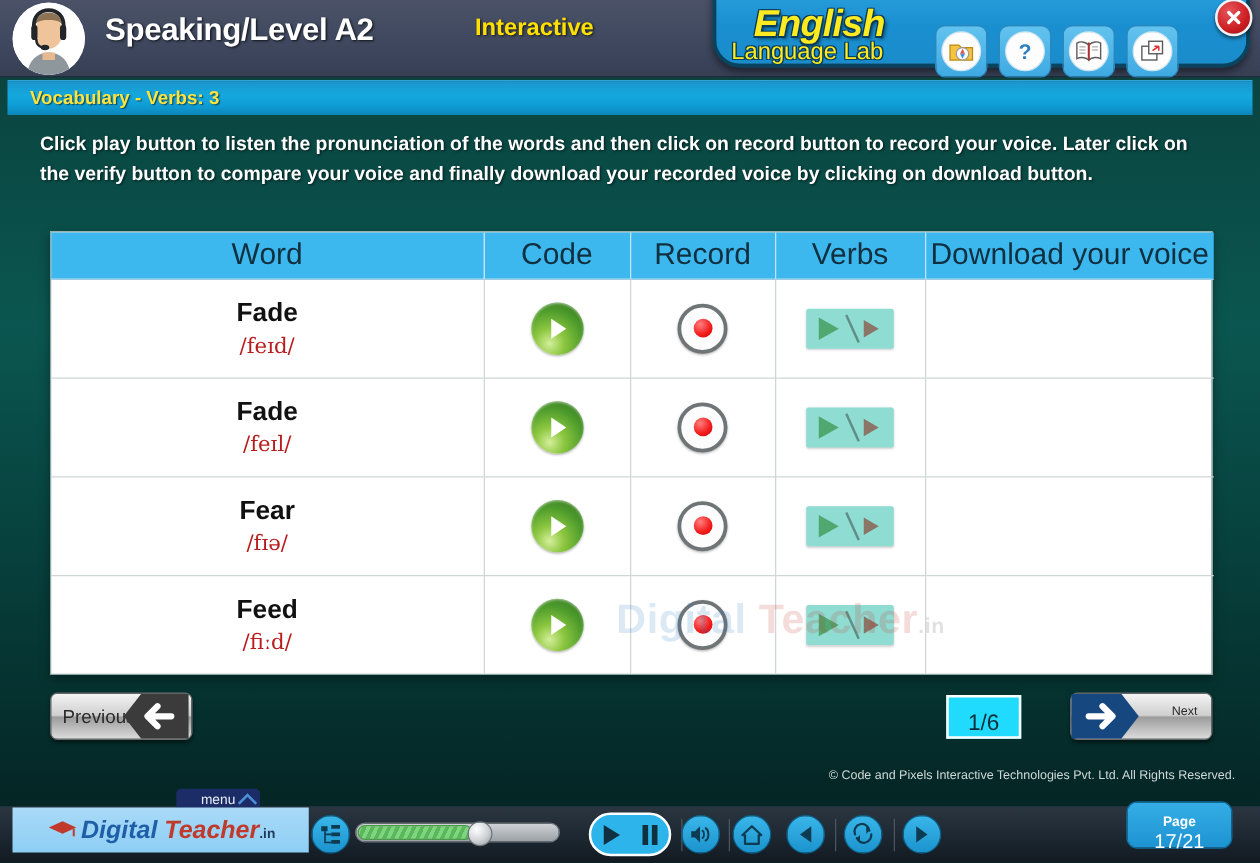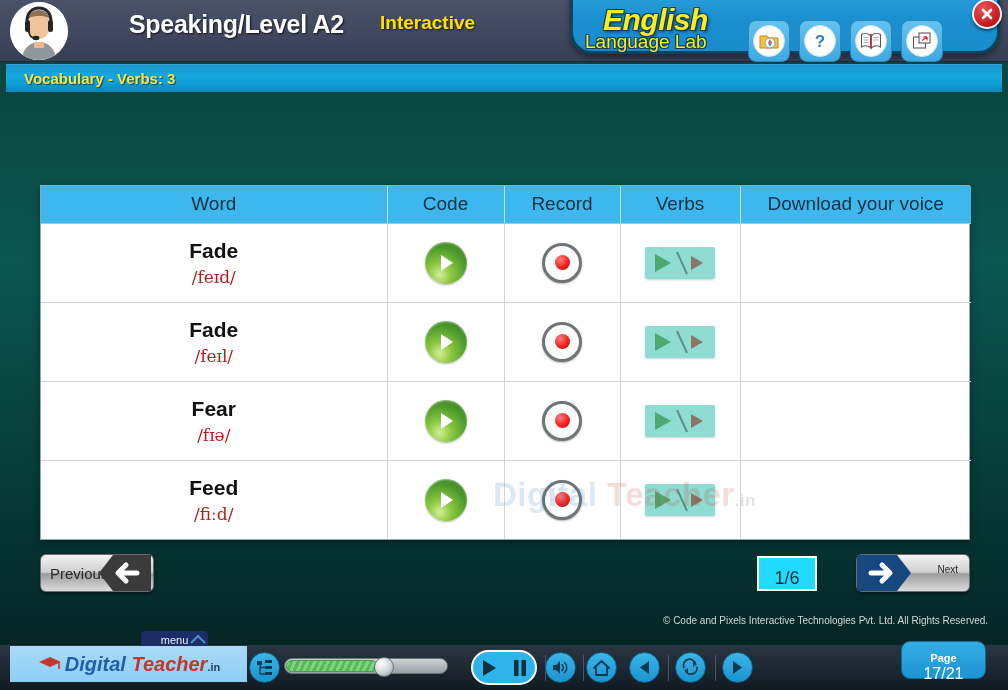--- a/index.html
+++ b/index.html
@@ -25,21 +25,20 @@
     position:absolute; left:10px; top:2px; width:58px; height:58px;
     border-radius:50%; background:#ffffff; overflow:hidden;
     display:flex; align-items:flex-end; justify-content:center;
   }
   .avatar svg { display:block; }
   .hdr-title {
     position:absolute; left:84px; top:10px;
     font-size:25px; font-weight:bold; color:#ffffff; letter-spacing:-0.3px;
     text-shadow: 1px 1px 2px rgba(0,0,0,.75);
     white-space:nowrap;
-    margin-left:45px;
   }
   .hdr-sub {
     position:absolute; left:380px; top:12px;
     font-size:19px; font-weight:bold; color:#ffe000;
     text-shadow: 1px 1px 2px rgba(0,0,0,.7);
   }
 
   
   .logo-plate {
     position:absolute; left:570px; top:-18px; width:430px; height:72px;
@@ -106,21 +105,21 @@
   
   .tbl-wrap {
     position:absolute; left:40px; top:185px; width:930px;
     background:#ffffff;
     border:1px solid #8fa9a4;
     box-shadow:0 3px 8px rgba(0,0,0,.35);
   }
   table.vocab { width:100%; border-collapse:collapse; table-layout:fixed; }
   table.vocab th {
     background:#3cb8ef; color:#10303f; font-weight:normal;
-    font-size:19px; height:37px; border-right:1px solid #bfe4f6;
+    font-size:24px; height:37px; border-right:1px solid #bfe4f6;
     border-bottom:1px solid #9ecde4;
   }
   table.vocab th:last-child { border-right:none; }
   table.vocab td {
     border-right:1px solid #d0d6d6; border-bottom:1px solid #d0d6d6;
     height:79px; text-align:center; vertical-align:middle; background:transparent;
   }
   table.vocab td:last-child { border-right:none; }
   table.vocab tr:last-child td { border-bottom:none; }
   .col-word { width:346px; }
@@ -348,20 +347,21 @@
           <path d="M4 4l8 8M12 4l-8 8" stroke="#ffffff" stroke-width="2.6" stroke-linecap="round"></path>
         </svg>
       </div>
     </div>
   </div>
 
   <div class="subbar">
     <span class="subbar-text">Vocabulary - Verbs: 3</span>
   </div>
 
+  <div class="instructions">Click play button to listen the pronunciation of the words and then click on record button to record your voice. Later click on the verify button to compare your voice and finally download your recorded voice by clicking on download button.</div>
 
   <div class="tbl-wrap">
     <table class="vocab">
       <colgroup>
         <col class="col-word">
           <col class="col-play">
           <col class="col-rec">
           <col class="col-ver">
           <col class="col-dl">
       </colgroup>

